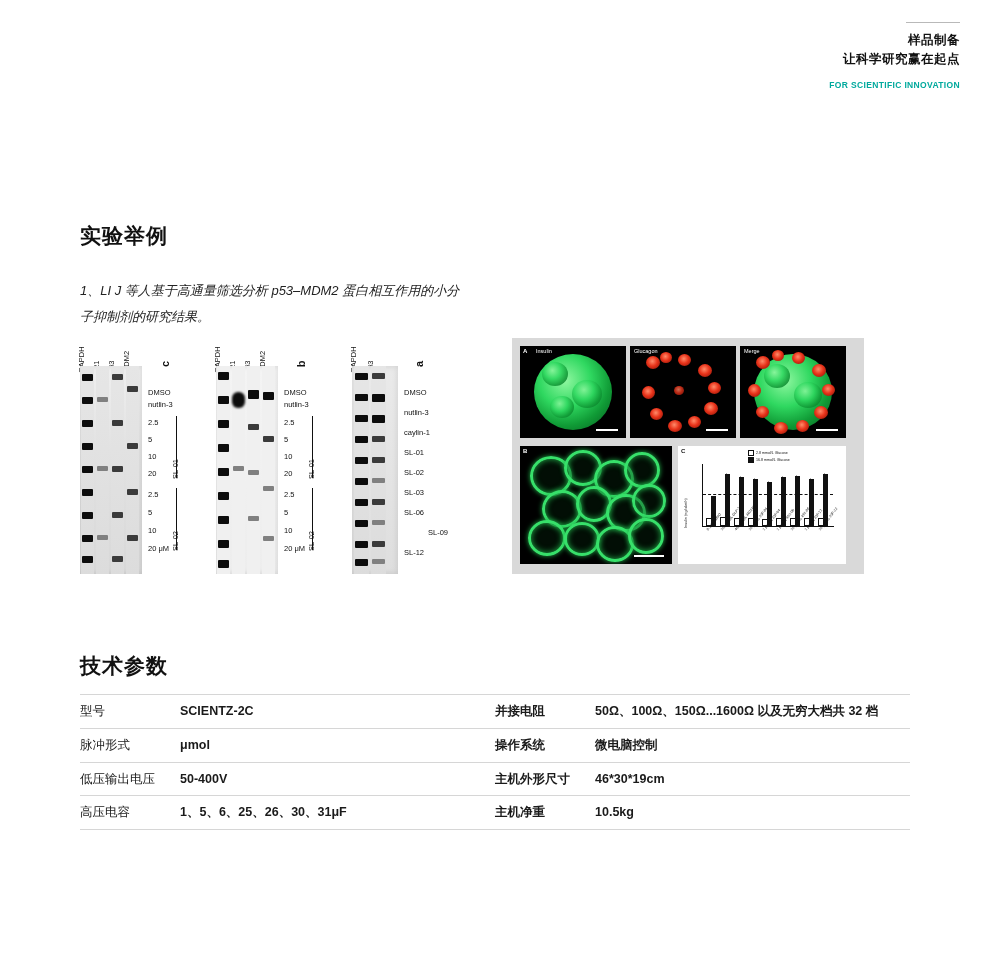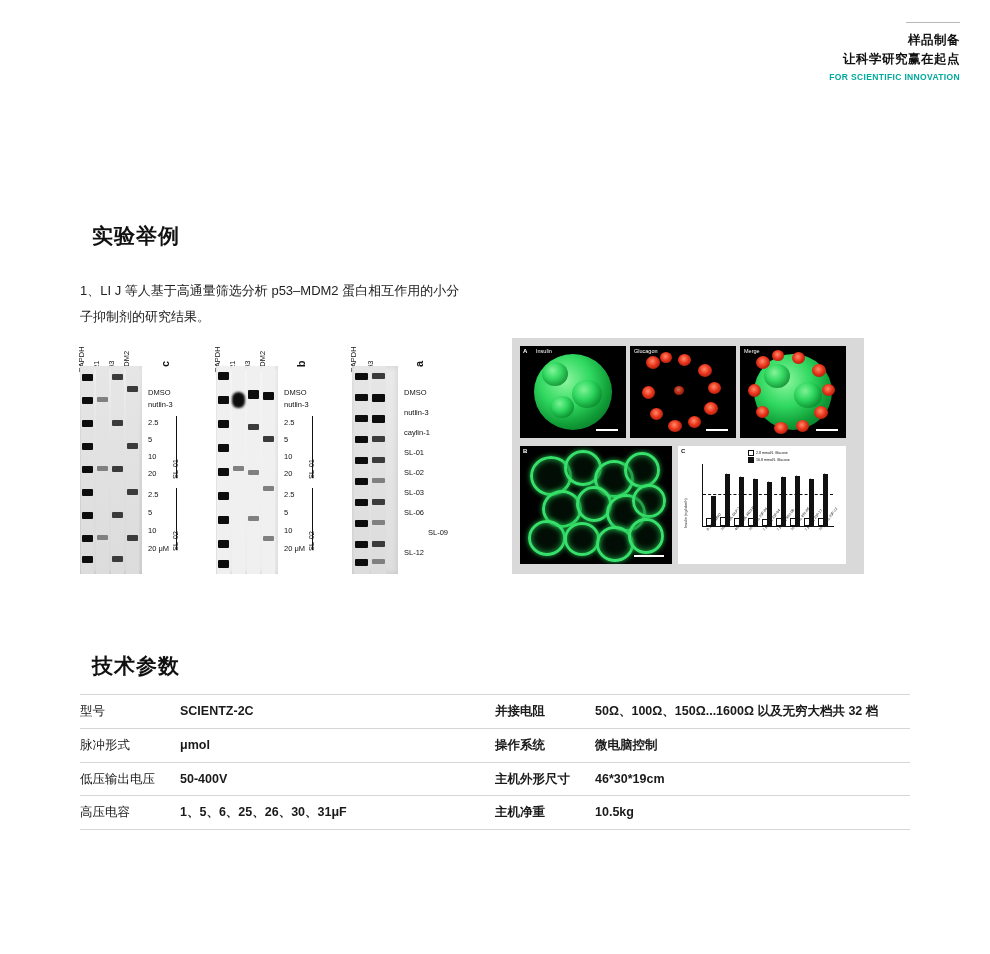--- a/index.html
+++ b/index.html
@@ -26,35 +26,35 @@
     width:54px;height:1px;background:#b9b9b9;
     margin-left:auto;margin-bottom:9px;
   }
   .brand .cn1{
     font-size:12.5px;font-weight:bold;color:#111;letter-spacing:.5px;
   }
   .brand .cn2{
     font-size:12.5px;font-weight:bold;color:#111;letter-spacing:.5px;margin-top:2px;
   }
   .brand .en{
-    font-size:8.5px;font-weight:bold;color:#00a99d;letter-spacing:.35px;margin-top:4px;
+    font-size:8.5px;font-weight:bold;color:#00a99d;letter-spacing:.35px;margin-top:12px;
   }
   
   .sec-title{
     position:absolute;
-    left:92px;
+    left:80px;
     font-size:21px;font-weight:bold;color:#111;letter-spacing:1px;
   }
   #examples-title{top:222px;}
   #spec-title{top:652px;}
 
   
   .caption{
     position:absolute;
-    font-size:13px;color:#222;line-height:2.0;
+    font-size:13px;color:#222;line-height:2.0;font-style:italic;
   }
   #cap-left{left:80px;top:278px;width:390px;}
   #cap-right{left:512px;top:278px;width:420px;}
 
   
   .fig1{
     position:absolute;left:80px;top:338px;width:400px;height:236px;
     background:#ffffff;
   }
   .blot-group{

